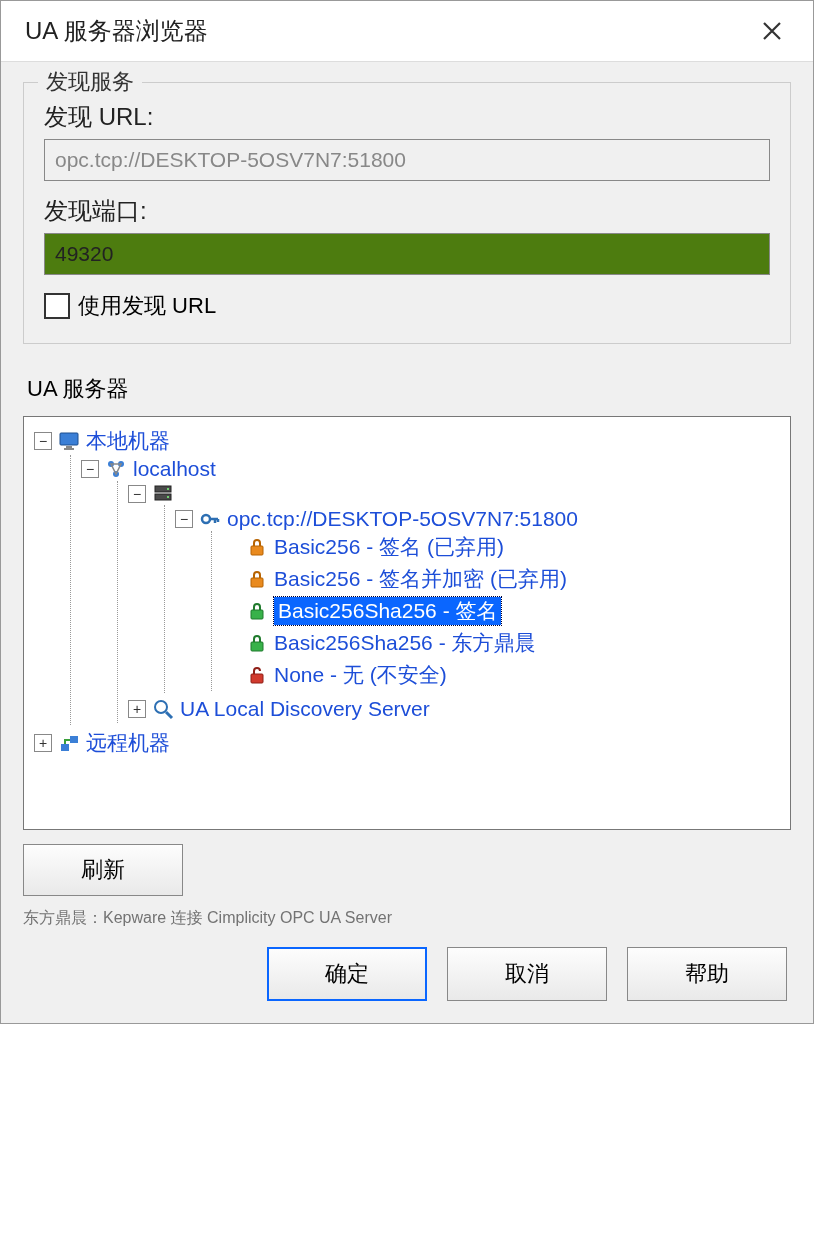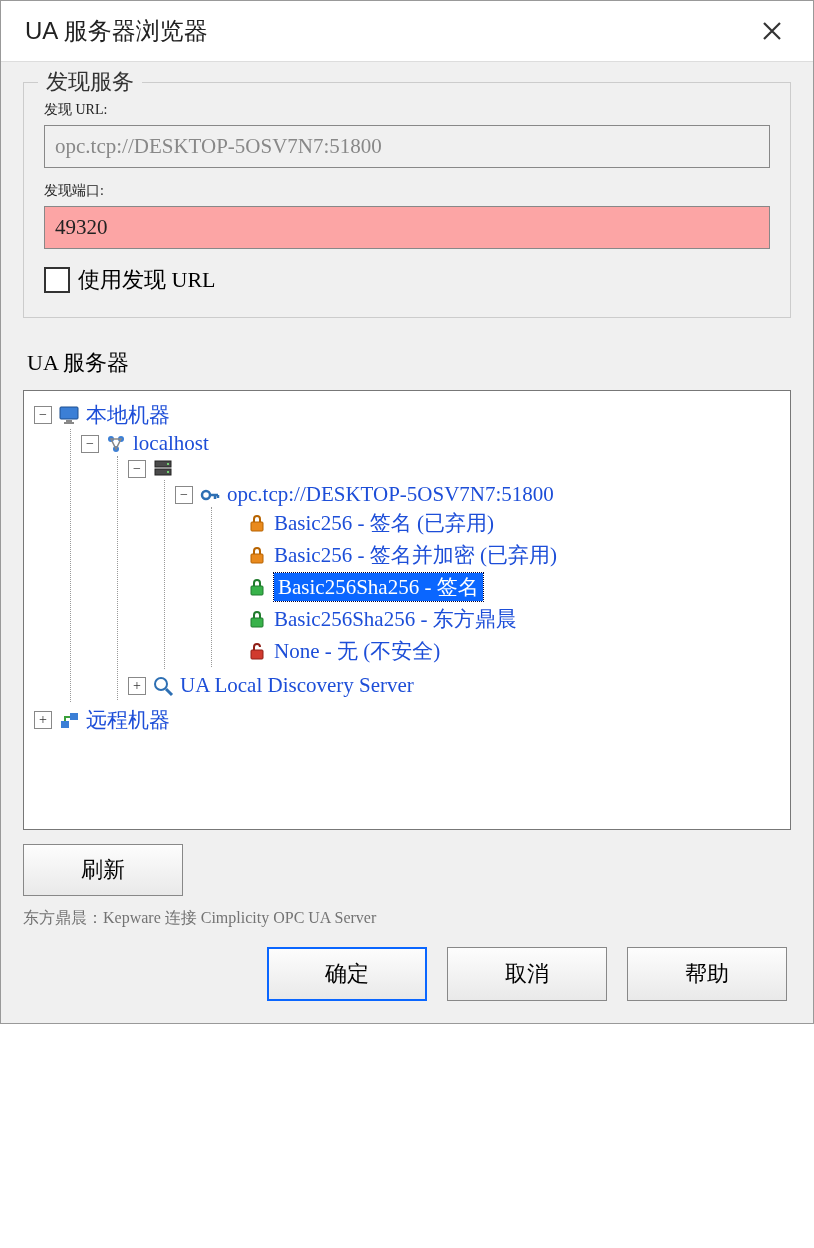--- a/index.html
+++ b/index.html
@@ -8,25 +8,25 @@
   font-size: 20px;
   background: #fff;
   width: 814px;
   height: 1248px;
   overflow: hidden;
 }
 .window { width: 814px; height: 1024px; background: #f0f0f0; border: 1px solid #999; display: flex; flex-direction: column; }
 .titlebar { display: flex; align-items: center; justify-content: space-between; padding: 14px 24px; background: #fff; border-bottom: 1px solid #ddd; }
 .titlebar .title { font-size: 24px; color: #222; }
 .close-x { font-size: 28px; color: #333; cursor: pointer; padding: 0 6px; }
-.body { flex: 1; padding: 20px 22px 0 22px; overflow: hidden; display: flex; flex-direction: column; font-family: Liberation Serif, serif; }
+.body { flex: 1; padding: 20px 22px 0 22px; overflow: hidden; display: flex; flex-direction: column; }
 .fieldset { border: 1px solid #ccc; padding: 18px 20px 22px 20px; margin-bottom: 30px; position: relative; background: #f0f0f0; }
 .fieldset .legend { position: absolute; top: -16px; left: 14px; background: #f0f0f0; padding: 0 8px; font-size: 22px; color: #333; }
-.label { font-size: 14px; color: #222; margin-bottom: 6px; display: block; }
-.textbox { width: 100%; font-size: 21px; padding: 8px 10px; border: 1px solid #888; background: #fca5a5; color: #222; font-family: inherit; }
+.label { font-size: 24px; color: #222; margin-bottom: 6px; display: block; }
+.textbox { width: 100%; font-size: 21px; padding: 8px 10px; border: 1px solid #888; background: #4d7c0f; color: #222; font-family: inherit; }
 .textbox.readonly { background: #f0f0f0; color: #888; }
 .gap { height: 14px; }
 .checkbox-row { display: flex; align-items: center; gap: 8px; margin-top: 16px; }
 .checkbox { width: 26px; height: 26px; border: 2px solid #333; background: #fff; }
 .checkbox-label { font-size: 22px; }
 .servers-section { flex: 1; display: flex; flex-direction: column; }
 .servers-label { font-size: 22px; margin-bottom: 12px; margin-left: 4px; }
 .tree-box { flex: 1; border: 1px solid #777; background: #fff; padding: 8px 10px; overflow: auto; font-size: 21px; }
 .tree ul { list-style: none; padding-left: 0; margin-left: 0; }
 .tree li { position: relative; padding: 2px 0 2px 0; }

